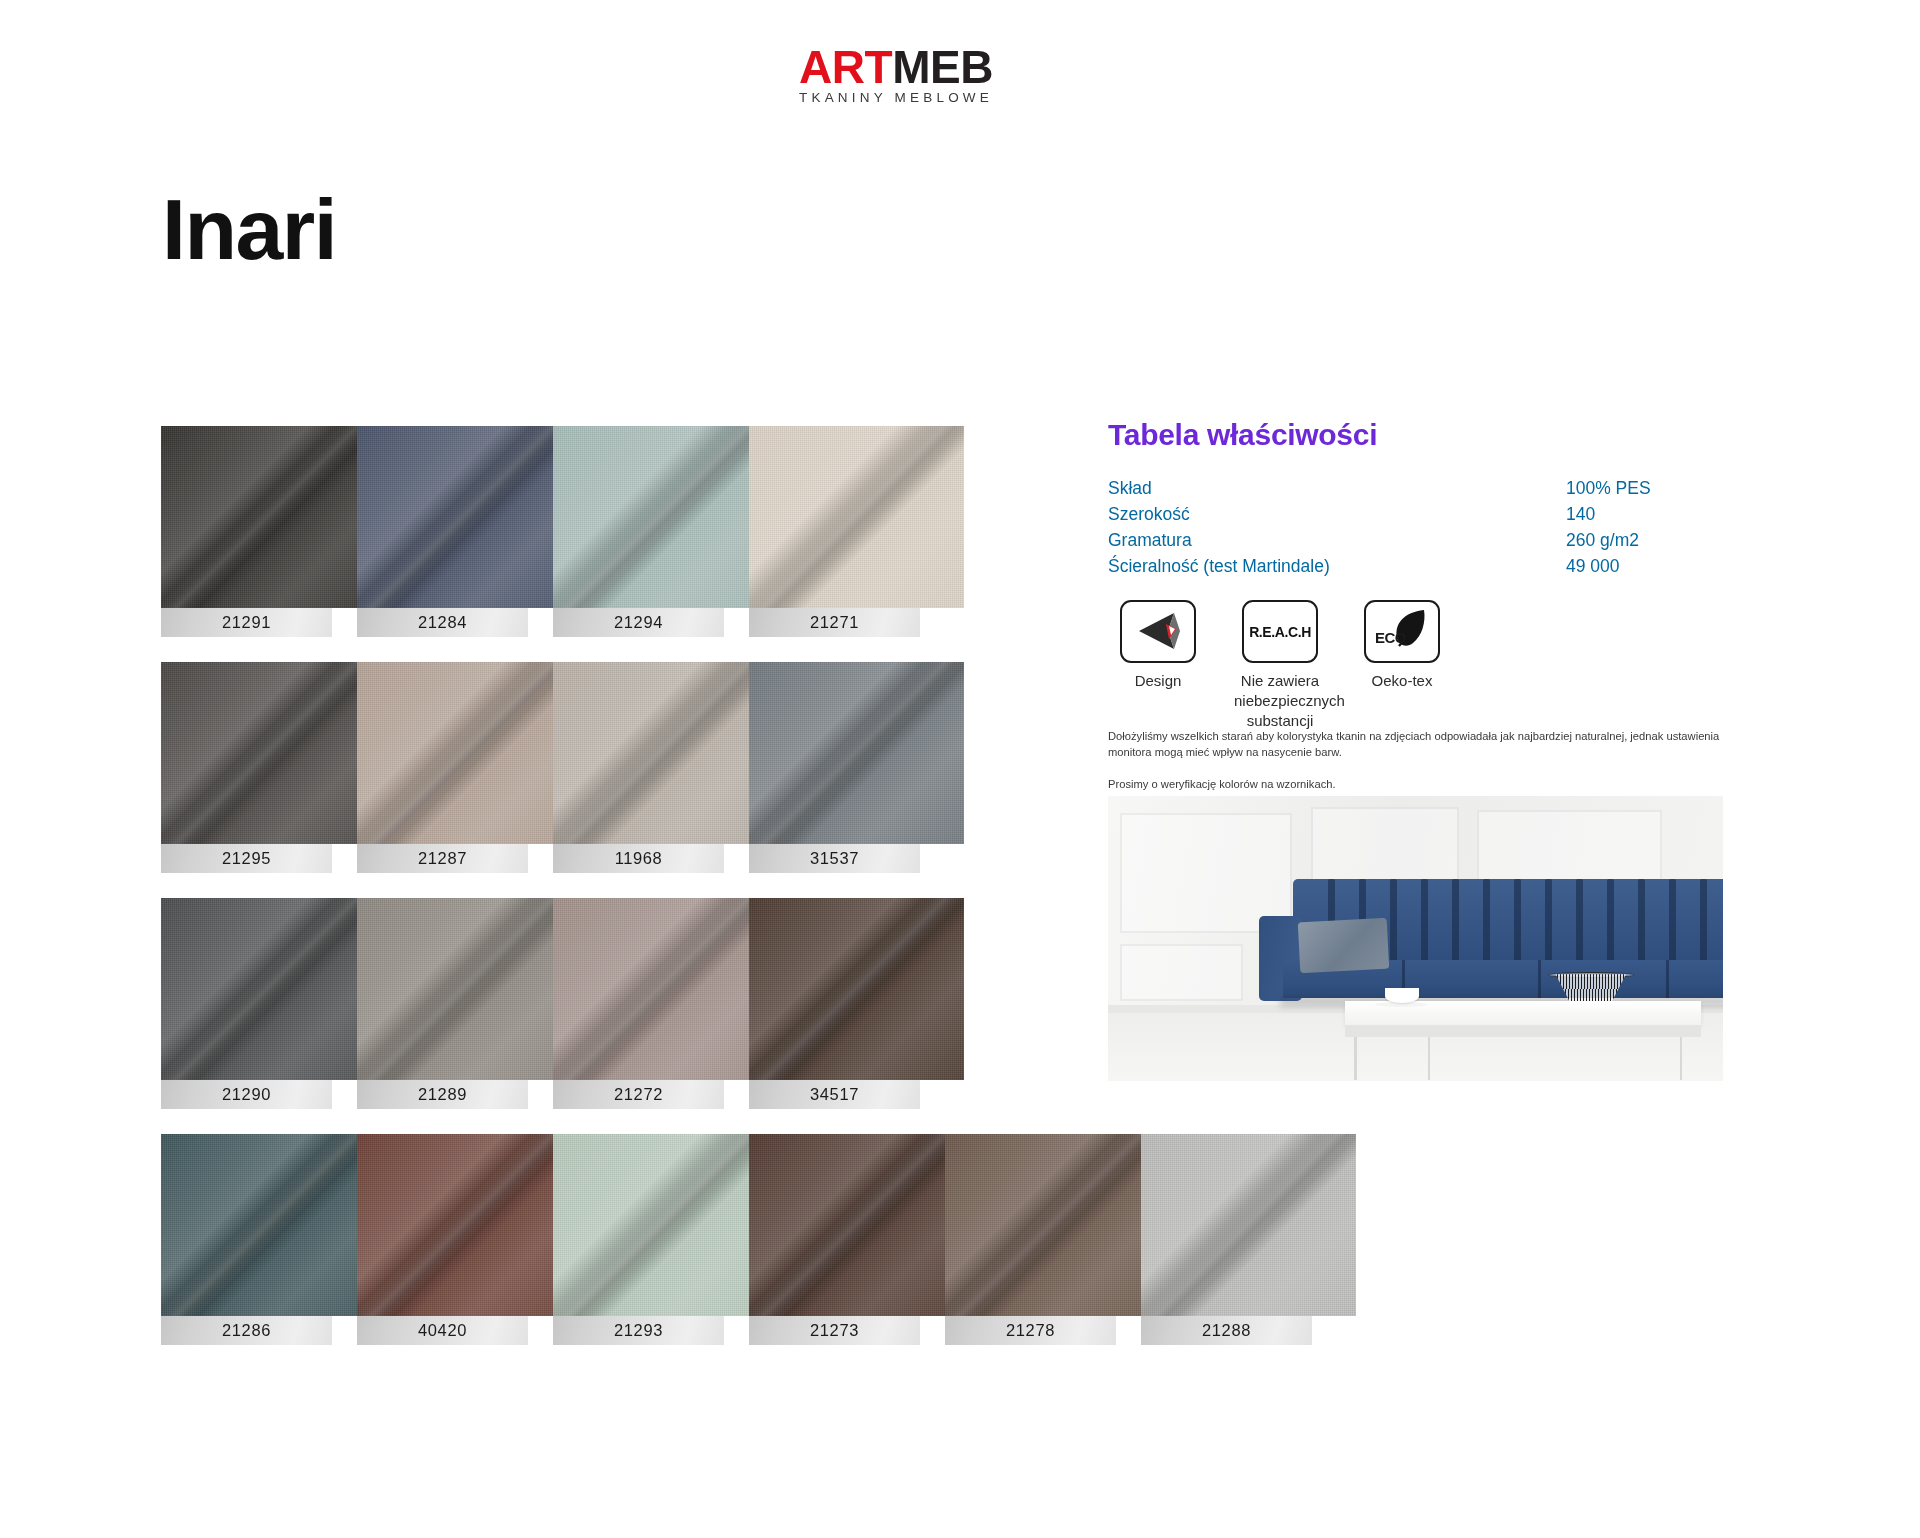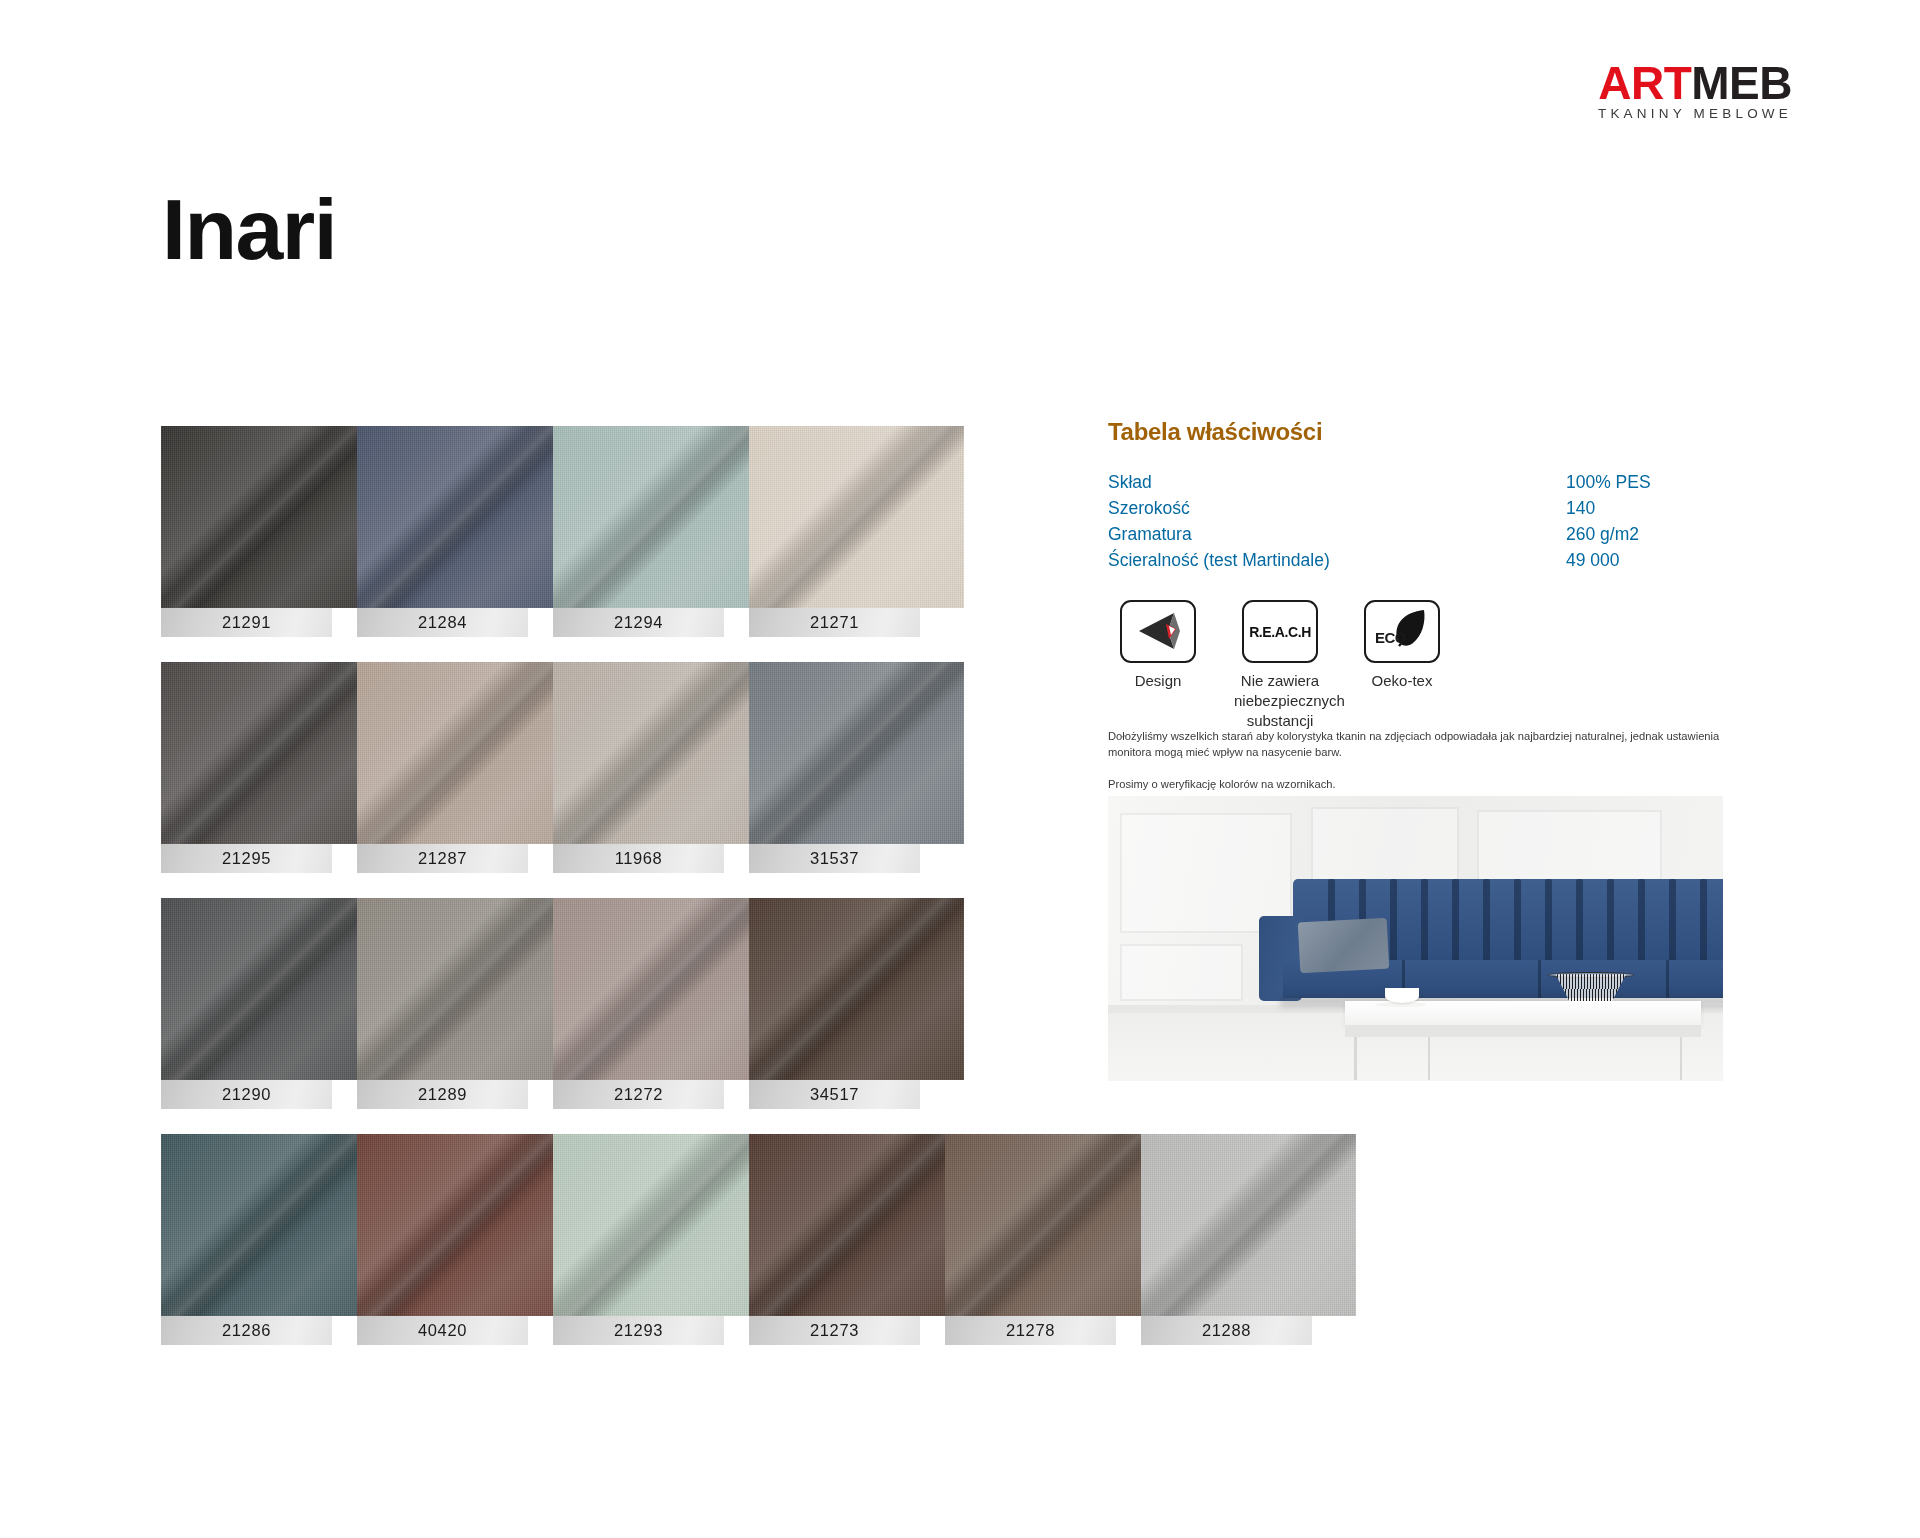--- a/index.html
+++ b/index.html
@@ -16,24 +16,24 @@
   .page {
     position: relative;
     width: 1920px;
     height: 1538px;
     background: #ffffff;
   }
 
   
   .brand {
     position: absolute;
-    top: 60px;
+    top: 44px;
     left: 0;
     width: 1792px;
-    text-align: right;
+    text-align: center;
   }
   .brand-wordmark {
     font-size: 46px;
     font-weight: bold;
     letter-spacing: -0.5px;
     line-height: 1;
     font-family: "Liberation Sans", sans-serif;
   }
   .brand-art { color: #e2101b; }
   .brand-meb { color: #231f20; }
@@ -117,23 +117,23 @@
   }
 
   
   .specs {
     position: absolute;
     top: 418px;
     left: 1108px;
     width: 620px;
   }
   .specs-title {
-    font-size: 24px;
+    font-size: 30px;
     font-weight: bold;
-    color: #a16207;
+    color: #6d28d9;
     letter-spacing: -0.3px;
     margin-bottom: 24px;
   }
   .spec-row {
     display: flex;
     font-size: 17.5px;
     color: #0369a1;
     line-height: 1.48;
   }
   .spec-key { width: 458px; }

